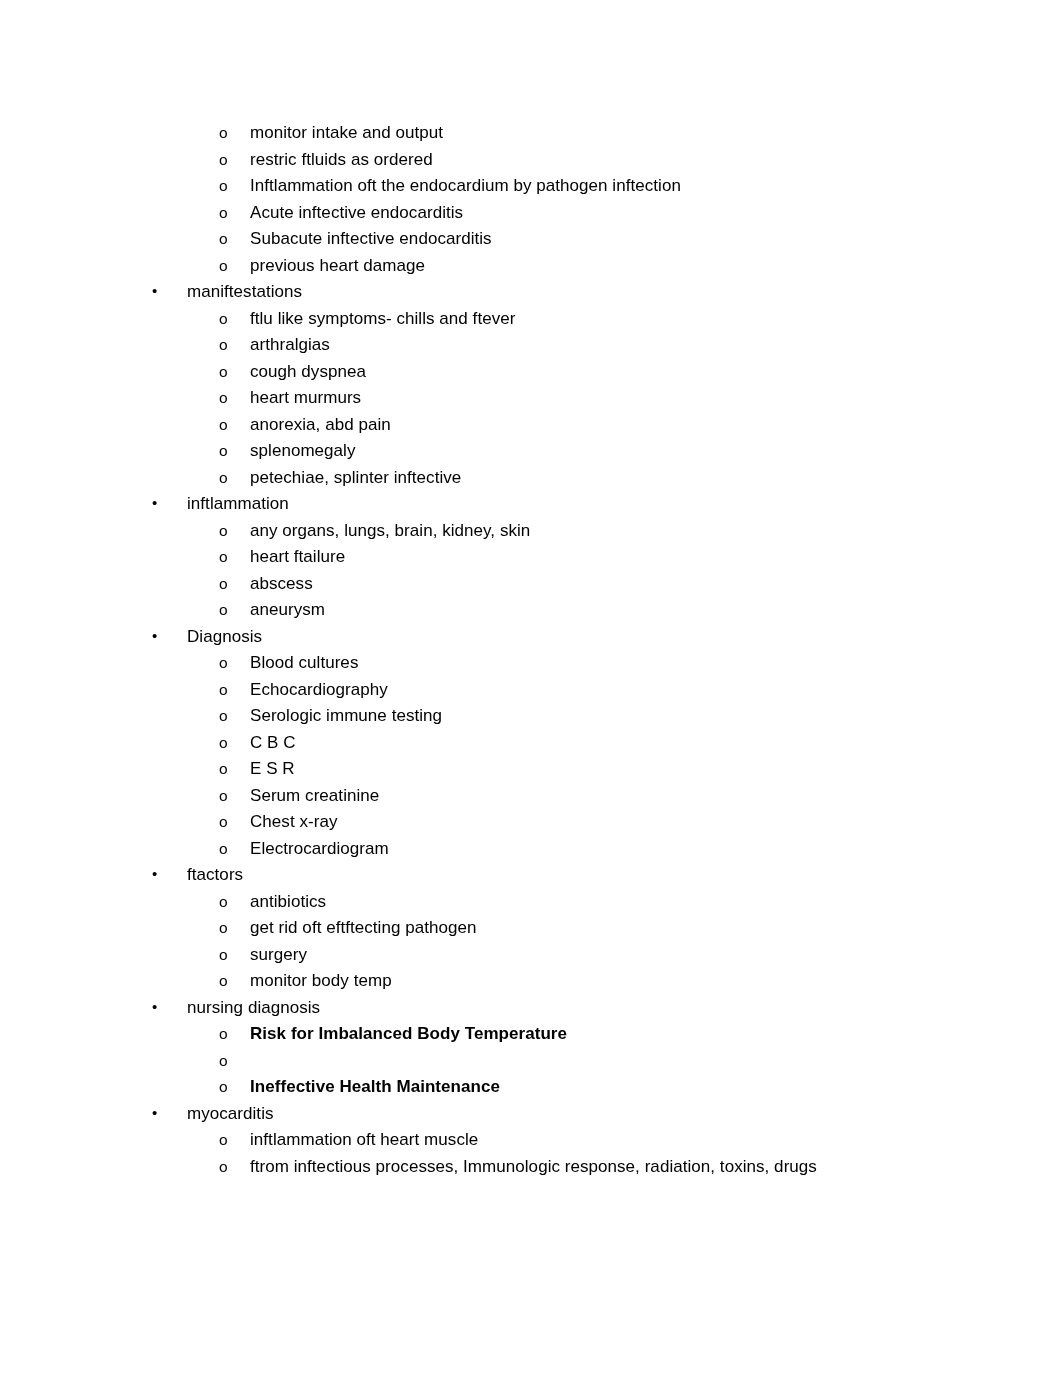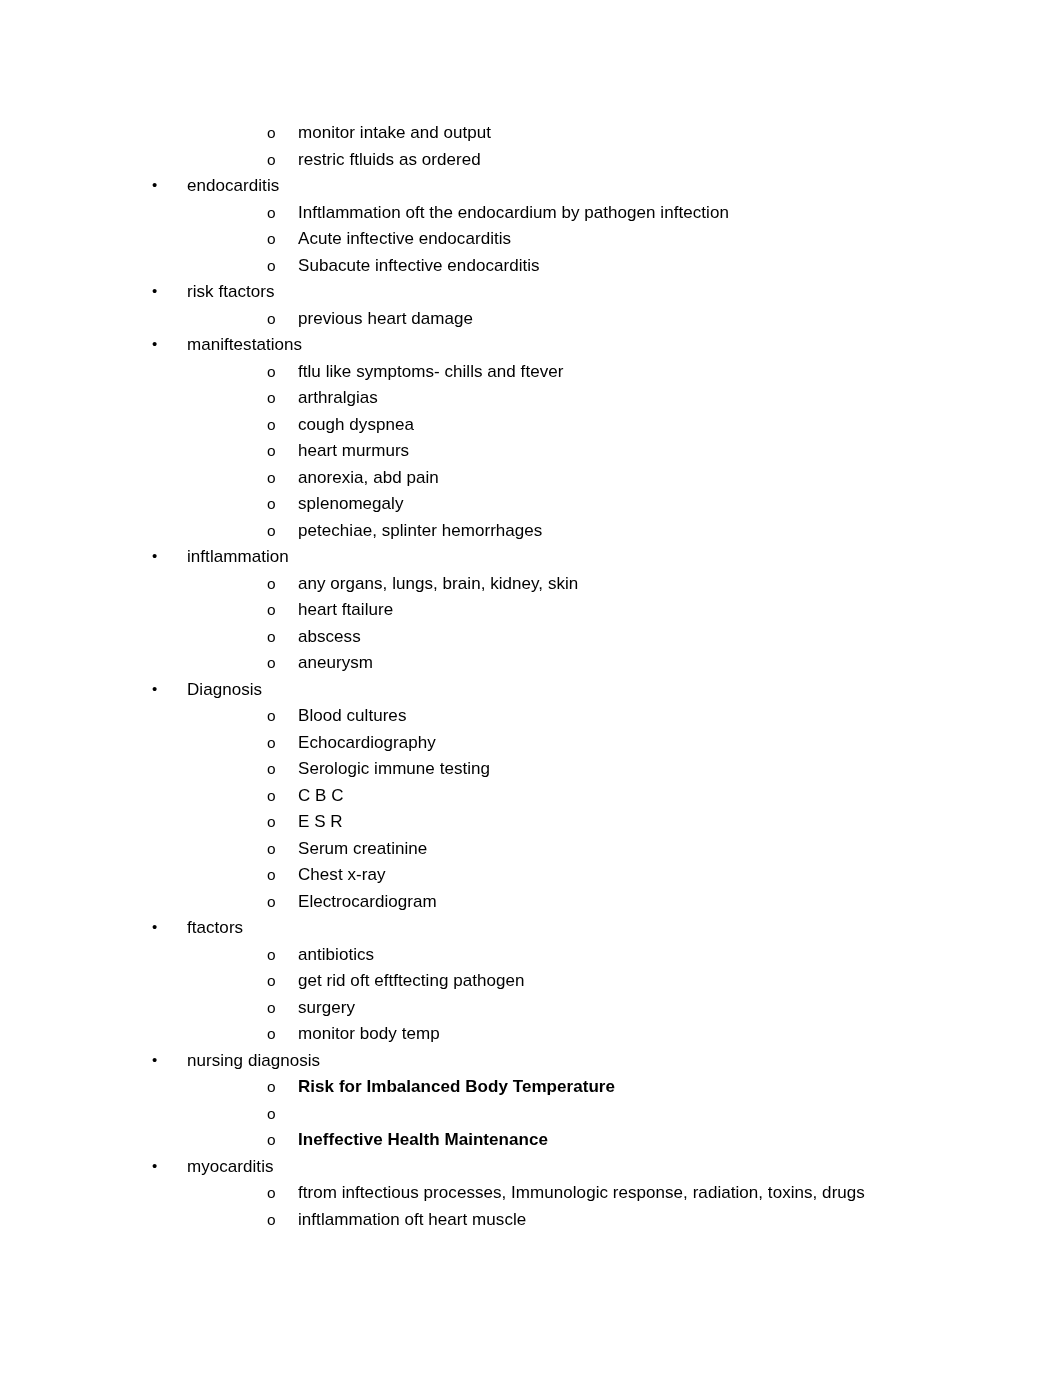--- a/index.html
+++ b/index.html
@@ -63,21 +63,20 @@
     position: relative;
     top: -1px;
   }
   .lvl1 > .marker::before {
     content: "\2022";
   }
 
   
   .lvl2 {
     padding-left: 219px;
-    margin-left: 48px;
   }
   .lvl2 > .marker {
     width: 31px;
     font-size: 15.5px;
     position: relative;
     top: 0px;
   }
   .lvl2 > .marker::before {
     content: "o";
   }
@@ -92,40 +91,32 @@
 <div id="page">
   <ul id="outline">
       <li class="row lvl2">
         <span class="marker"></span>
         <span class="row-text">monitor intake and output</span>
       </li>
       <li class="row lvl2">
         <span class="marker"></span>
         <span class="row-text">restric ftluids as ordered</span>
       </li>
-      <li class="row lvl1">
-        <span class="marker"></span>
-        <span class="row-text">endocarditis</span>
-      </li>
       <li class="row lvl2">
         <span class="marker"></span>
         <span class="row-text">Inftlammation oft the endocardium by pathogen inftection</span>
       </li>
       <li class="row lvl2">
         <span class="marker"></span>
         <span class="row-text">Acute inftective endocarditis</span>
       </li>
       <li class="row lvl2">
         <span class="marker"></span>
         <span class="row-text">Subacute inftective endocarditis</span>
       </li>
-      <li class="row lvl1">
-        <span class="marker"></span>
-        <span class="row-text">risk ftactors</span>
-      </li>
       <li class="row lvl2">
         <span class="marker"></span>
         <span class="row-text">previous heart damage</span>
       </li>
       <li class="row lvl1">
         <span class="marker"></span>
         <span class="row-text">maniftestations</span>
       </li>
       <li class="row lvl2">
         <span class="marker"></span>
@@ -146,21 +137,21 @@
       <li class="row lvl2">
         <span class="marker"></span>
         <span class="row-text">anorexia, abd pain</span>
       </li>
       <li class="row lvl2">
         <span class="marker"></span>
         <span class="row-text">splenomegaly</span>
       </li>
       <li class="row lvl2">
         <span class="marker"></span>
-        <span class="row-text">petechiae, splinter hemorrhages</span>
+        <span class="row-text">petechiae, splinter inftective</span>
       </li>
       <li class="row lvl1">
         <span class="marker"></span>
         <span class="row-text">inftlammation</span>
       </li>
       <li class="row lvl2">
         <span class="marker"></span>
         <span class="row-text">any organs, lungs, brain, kidney, skin</span>
       </li>
       <li class="row lvl2">
@@ -245,20 +236,20 @@
       <li class="row lvl2 bold">
         <span class="marker"></span>
         <span class="row-text">Ineffective Health Maintenance</span>
       </li>
       <li class="row lvl1">
         <span class="marker"></span>
         <span class="row-text">myocarditis</span>
       </li>
       <li class="row lvl2">
         <span class="marker"></span>
+        <span class="row-text">inftlammation oft heart muscle</span>
+      </li>
+      <li class="row lvl2">
+        <span class="marker"></span>
         <span class="row-text">ftrom inftectious processes, Immunologic response, radiation, toxins, drugs</span>
-      </li>
-      <li class="row lvl2">
-        <span class="marker"></span>
-        <span class="row-text">inftlammation oft heart muscle</span>
       </li>
     </ul>
 </div>
 
 </body></html>

